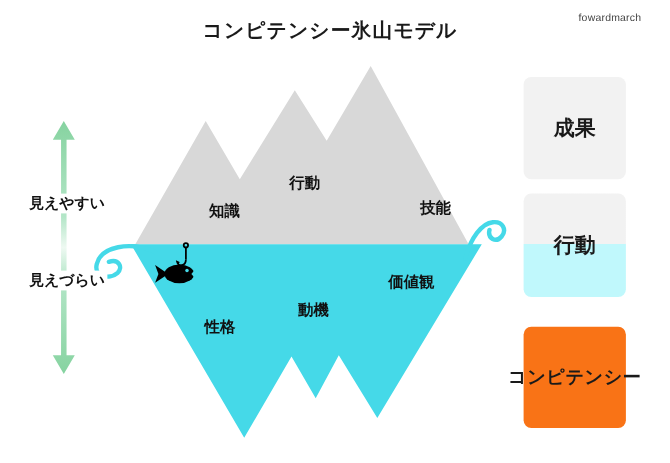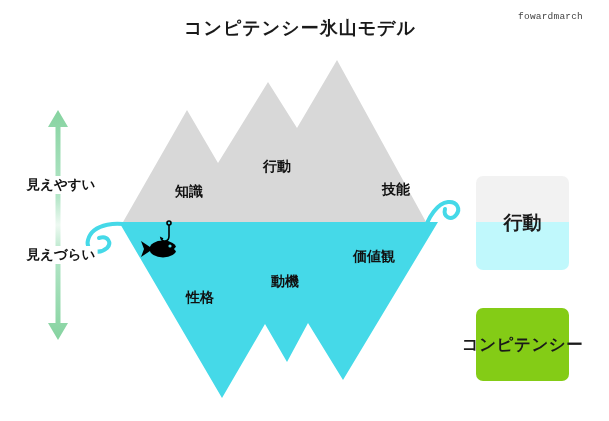--- a/index.html
+++ b/index.html
@@ -6,21 +6,21 @@
   #stage{
     position:relative;width:609px;height:421px;background:#ffffff;overflow:hidden;
     font-family:"Liberation Sans","DejaVu Sans",sans-serif;color:#1a1a1a;
   }
   .abs{position:absolute;}
   #title{
     left:300px;top:16px;transform:translateX(-50%);
     font-size:18px;font-weight:bold;letter-spacing:1px;white-space:nowrap;color:#1a1a1a;
   }
   #watermark{
-    right:26px;top:11px;font-size:9.5px;color:#444;letter-spacing:.2px;font-family:Liberation Mono, monospace;
+    right:26px;top:11px;font-size:9.5px;color:#444;letter-spacing:.2px;
   }
   svg.layer{position:absolute;left:0;top:0;}
   .berg-label{
     position:absolute;transform:translate(-50%,-50%);
     font-size:14px;font-weight:bold;white-space:nowrap;color:#111;
   }
   .axis-label{
     position:absolute;transform:translate(-50%,-50%);
     font-size:13.5px;font-weight:bold;white-space:nowrap;color:#111;
     background:#ffffff;padding:0 2px;
@@ -28,21 +28,21 @@
   .legend-box{
     position:absolute;left:476px;width:93px;border-radius:7px;
   }
   .legend-box .lbl{
     position:absolute;left:50%;top:50%;transform:translate(-50%,-50%);
     font-weight:bold;white-space:nowrap;color:#1a1a1a;
   }
   #legend-box-result{top:70px;height:93px;background:#f2f2f2;}
   #legend-box-behavior{top:176px;height:94px;
     background:linear-gradient(to bottom,#f2f2f2 0%,#f2f2f2 49%,#c0f8fc 49%,#c0f8fc 100%);}
-  #legend-box-competency{top:308px;height:73px;background:#84cc16;}
+  #legend-box-competency{top:297px;height:92px;background:#f97316;}
   #legend-box-result .lbl,#legend-box-behavior .lbl{font-size:19px;}
   #legend-box-competency .lbl{font-size:16.5px;letter-spacing:.5px;}
 </style>
 </head>
 <body>
 
 <div id="stage">
 
   <svg class="layer" width="609" height="421" viewBox="0 0 609 421">
     <defs>
@@ -78,28 +78,31 @@
       <polygon points="176.5,246 179,249 176.5,252 174,249" fill="#45d9e8"></polygon>
     </g>
   </svg>
 
   <div id="title" class="abs">コンピテンシー氷山モデル</div>
   <div id="watermark" class="abs">fowardmarch</div>
 
   <div class="axis-label" style="left:61px;top:255px;">見えづらい</div>
   <div class="axis-label" style="left:61px;top:185px;">見えやすい</div>
 
-  <div class="berg-label" style="left:189px;top:192px;">知識</div>
+  <div class="berg-label" style="left:204px;top:192px;">知識</div>
   <div class="berg-label" style="left:277px;top:167px;">行動</div>
   <div class="berg-label" style="left:360px;top:190px;margin-left:36px;">技能</div>
 
   <div class="berg-label" style="left:200px;top:298px;">性格</div>
   <div class="berg-label" style="left:285px;top:282px;">動機</div>
   <div class="berg-label" style="left:374px;top:257px;">価値観</div>
 
+  <div id="legend-box-result" class="legend-box">
+    <span class="lbl">成果</span>
+  </div>
   <div id="legend-box-behavior" class="legend-box">
     <span class="lbl">行動</span>
   </div>
   <div id="legend-box-competency" class="legend-box">
     <span class="lbl">コンピテンシー</span>
   </div>
 
 </div>
 
 </body></html>

